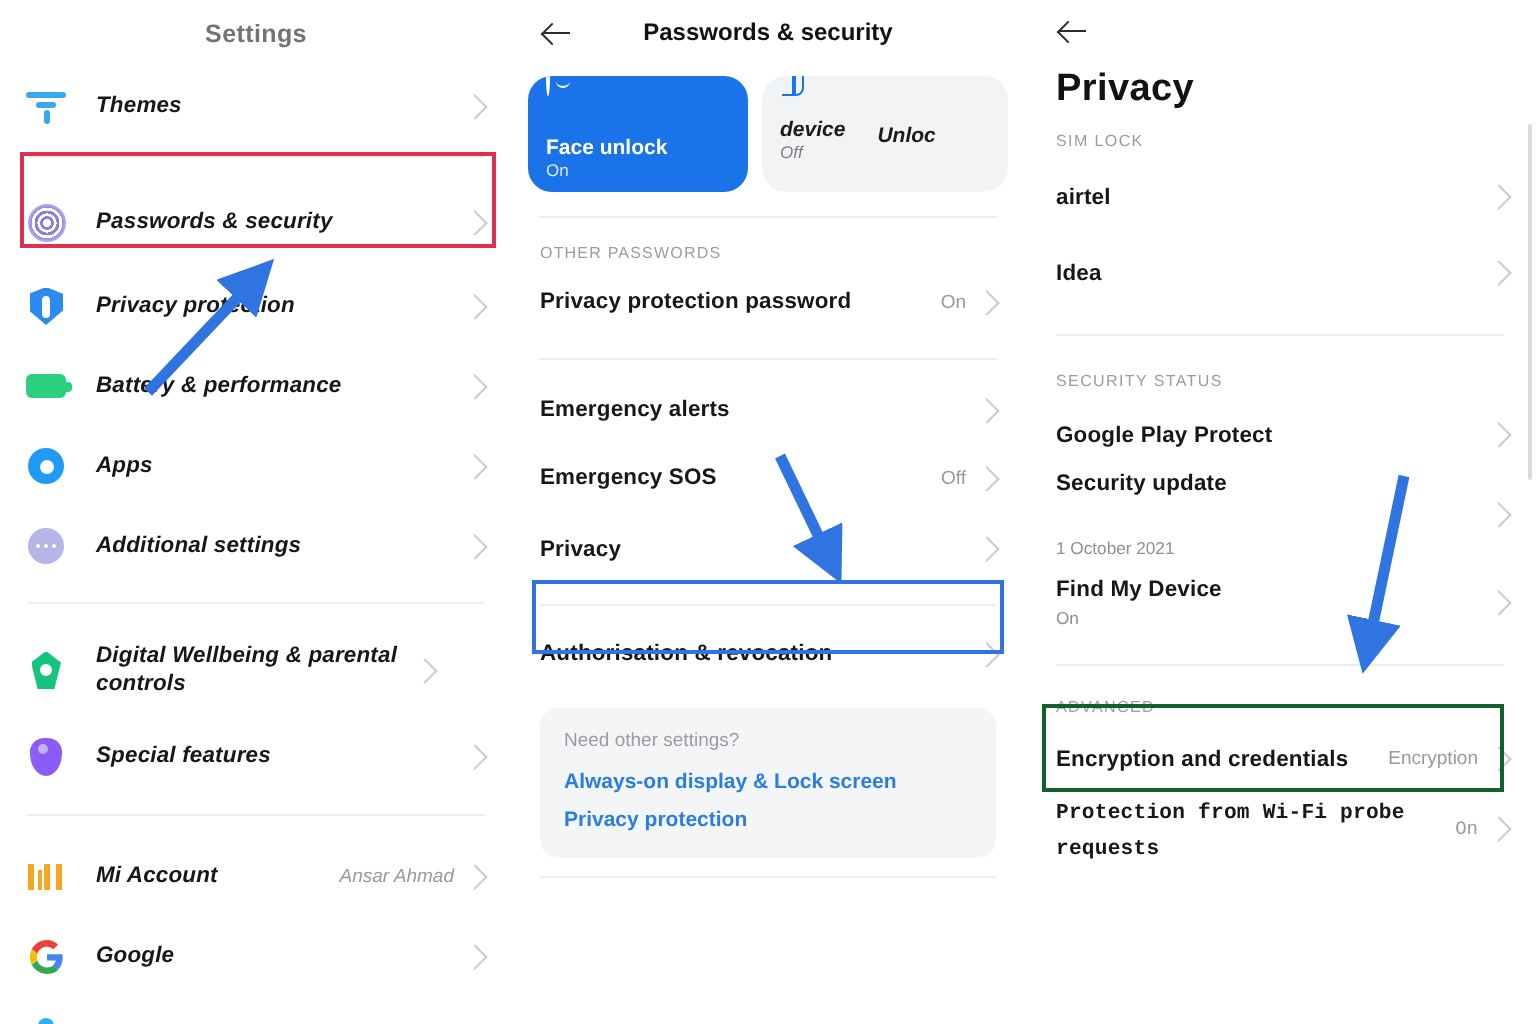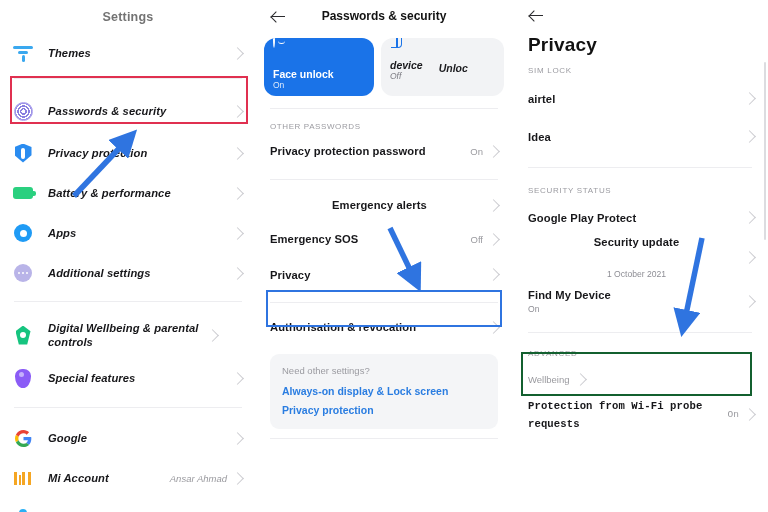--- a/index.html
+++ b/index.html
@@ -246,42 +246,42 @@
         </span>
       <span class="lbl">Special features</span>
       <span class="chev"></span>
     </div>
 
     <div class="sep" style="margin-top:9px;"></div>
     <div class="gap"></div>
 
     <div class="row l-row">
       <span class="ico">
+          <span class="ic-mi">
+            <span></span>
+            <span></span>
+            <span></span>
+            <span></span>
+          </span>
+        </span>
+      <span class="lbl">Mi Account</span>
+      <span class="val">Ansar Ahmad</span>
+      <span class="chev"></span>
+    </div>
+
+    <div class="row l-row">
+      <span class="ico">
         <svg width="17" height="17" viewBox="0 0 48 48">
           <path fill="#EA4335" d="M24 9.5c3.5 0 6.6 1.2 9 3.6l6.7-6.7C35.6 2.6 30.2 0 24 0 14.6 0 6.5 5.4 2.6 13.2l7.8 6.1C12.3 13.3 17.6 9.5 24 9.5z"></path>
           <path fill="#4285F4" d="M46.1 24.6c0-1.6-.1-3.1-.4-4.6H24v9.1h12.4c-.5 2.9-2.1 5.4-4.6 7.1l7.5 5.8c4.4-4 6.8-10 6.8-17.4z"></path>
           <path fill="#FBBC05" d="M10.4 28.7c-.5-1.5-.8-3-.8-4.7s.3-3.2.8-4.7l-7.8-6.1C1 16.4 0 20.1 0 24s1 7.6 2.6 10.8l7.8-6.1z"></path>
           <path fill="#34A853" d="M24 48c6.5 0 11.9-2.1 15.9-5.8l-7.5-5.8c-2.1 1.4-4.8 2.3-8.4 2.3-6.4 0-11.7-3.8-13.6-9.8l-7.8 6.1C6.5 42.6 14.6 48 24 48z"></path>
         </svg>
       </span>
       <span class="lbl">Google</span>
-      <span class="chev"></span>
-    </div>
-
-    <div class="row l-row">
-      <span class="ico">
-          <span class="ic-mi">
-            <span></span>
-            <span></span>
-            <span></span>
-            <span></span>
-          </span>
-        </span>
-      <span class="lbl">Mi Account</span>
-      <span class="val">Ansar Ahmad</span>
       <span class="chev"></span>
     </div>
 
     <div class="row l-row">
       <span class="ico">
           <span class="ic-person"></span>
         </span>
       <span class="lbl">Accounts &amp; sync</span>
       <span class="chev"></span>
     </div>
@@ -332,21 +332,21 @@
 
     <div class="row m-row" style="min-height:36px;">
       <span class="lbl">Privacy protection password</span>
       <span class="val">On</span>
       <span class="chev"></span>
     </div>
 
     <div class="sep" style="margin-top:10px;"></div>
     <div class="gap" style="height:8px;"></div>
 
-    <div class="row m-row" style="min-height:34px;text-align:center;">
+    <div class="row m-row" style="min-height:34px;">
       <span class="lbl">Emergency alerts</span>
       <span class="chev"></span>
     </div>
 
     <div class="row m-row" style="min-height:34px;">
       <span class="lbl">Emergency SOS</span>
       <span class="val">Off</span>
       <span class="chev"></span>
     </div>
 
@@ -407,21 +407,21 @@
     <div class="gap" style="height:11px;"></div>
 
     <div class="r-section">SECURITY STATUS</div>
 
     <div class="row r-row" style="min-height:36px;">
       <span class="txt"><span class="lbl">Google Play Protect</span></span>
       <span class="chev"></span>
     </div>
 
 
-    <div class="row r-row" style="min-height:40px;text-align:center;">
+    <div class="row r-row" style="min-height:40px;">
       <span class="txt">
         <span class="lbl" style="display:block;">Security update</span>
         <span class="sub" style="display:block;margin-top:20px;">1 October 2021</span>
       </span>
       <span class="chev"></span>
     </div>
 
     <div class="row r-row" style="min-height:44px;">
       <span class="txt">
         <span class="lbl" style="display:block;">Find My Device</span>
@@ -429,21 +429,22 @@
       </span>
       <span class="chev"></span>
     </div>
 
     <div class="r-sep" style="margin-top:9px;"></div>
     <div class="gap" style="height:9px;"></div>
 
     <div class="r-section">ADVANCED</div>
 
     <div class="row r-row" style="min-height:34px;">
-      <span class="val">Wellbeing</span>
+      <span class="txt"><span class="lbl">Encryption and credentials</span></span>
+      <span class="val">Encryption</span>
       <span class="chev"></span>
     </div>
 
     <div class="row r-row" style="min-height:30px;font-family:Liberation Mono, monospace;">
       <span class="txt"><span class="lbl" style="font-size:10.6px;">Protection from Wi-Fi probe requests</span></span>
       <span class="val">On</span>
       <span class="chev"></span>
     </div>
 
     <div class="scrollbar"></div>

